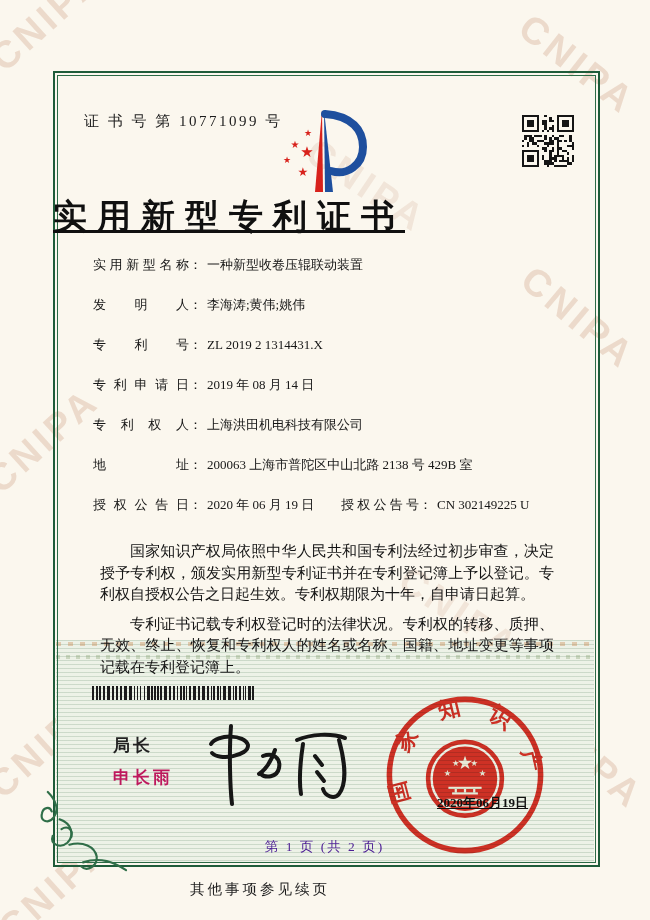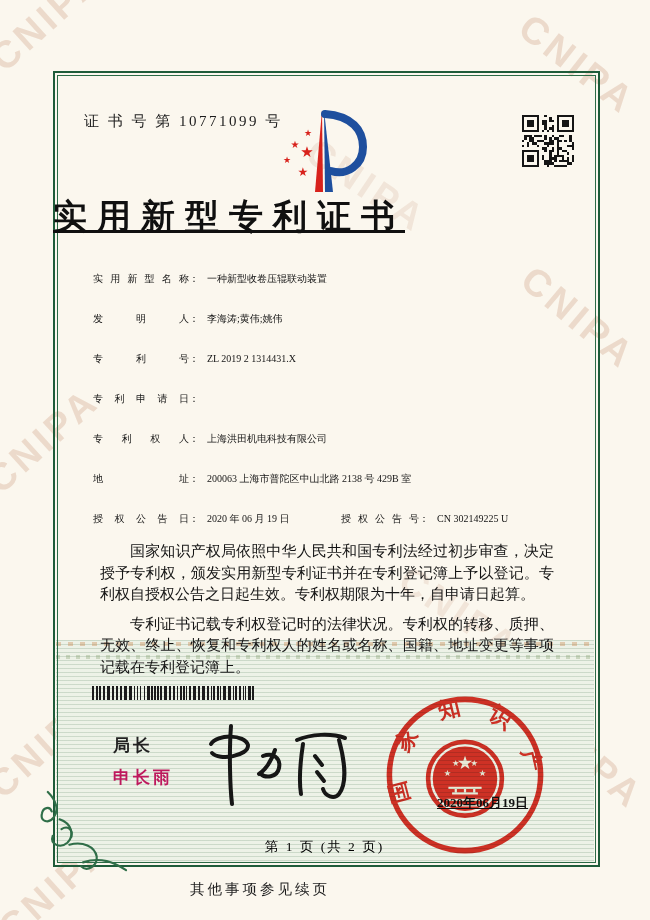--- a/index.html
+++ b/index.html
@@ -42,21 +42,21 @@
 
   .cert-no{left:84px;top:112px;font-size:15px;letter-spacing:2.5px;color:#1c1c1c;}
 
   .logo{left:270px;top:107px;width:130px;height:90px;}
   .qr{left:519px;top:112px;width:58px;height:58px;}
   .qr rect{fill:#151515;}
 
   .title{left:53px;top:194px;width:543px;text-align:left;
     font-size:34px;font-weight:bold;letter-spacing:10px;color:#101010;text-decoration:underline;}
 
-  .fields{left:93px;top:272px;width:478px;font-size:10px;color:#161616;}
+  .fields{left:93px;top:256px;width:478px;font-size:13px;color:#161616;}
   .frow{display:flex;height:22px;margin-bottom:18px;white-space:nowrap;align-items:baseline;}
   .flabel{display:inline-block;width:96px;flex:none;text-align:justify;text-align-last:justify;}
   .flabel.l2{width:78px;}
   .fcolon{flex:none;width:18px;}
   .fvalue{flex:none;}
   .fvalue.v1{width:134px;}
 
   .paras{left:92px;top:533px;width:470px;font-size:15px;line-height:21.5px;
     text-align:justify;color:#141414;}
   .paras p{margin:8px;text-indent:2em;}
@@ -70,21 +70,21 @@
   .signature{left:188px;top:712px;width:172px;height:100px;}
 
   .seal{left:382px;top:692px;width:166px;height:166px;z-index:6;
     mix-blend-mode:multiply;opacity:0.93;}
   .seal-date{left:402px;top:794px;width:126px;text-align:right;z-index:7;
     font-size:13px;font-weight:bold;color:#111;text-decoration:underline;}
 
   .ornament{left:40px;top:790px;width:88px;height:88px;z-index:6;}
 
   .page-num{left:53px;top:838px;width:543px;text-align:center;
-    font-size:13.5px;letter-spacing:2px;color:#000000;z-index:5;}
+    font-size:13.5px;letter-spacing:2px;color:#4c1d95;z-index:5;}
   .footer-note{left:0;top:880px;width:520px;text-align:center;
     font-size:14.5px;letter-spacing:3px;color:#1d1d1d;z-index:5;}
 </style>
 </head>
 <body>
 
 <div class="page">
 
   <div class="wm" style="left:-18px;top:48px;transform:rotate(-42deg);">CNIPA</div>
   <div class="wm" style="left:537px;top:6px;transform:rotate(38deg);">CNIPA</div>
@@ -263,20 +263,21 @@
         <span class="fvalue">李海涛;黄伟;姚伟</span>
     </div>
     <div class="frow">
       <span class="flabel">专利号</span>
         <span class="fcolon">：</span>
         <span class="fvalue">ZL 2019 2 1314431.X</span>
     </div>
     <div class="frow">
       <span class="flabel">专利申请日</span>
         <span class="fcolon">：</span>
+        <span class="fvalue">2019 年 08 月 14 日</span>
     </div>
     <div class="frow">
       <span class="flabel">专利权人</span>
         <span class="fcolon">：</span>
         <span class="fvalue">上海洪田机电科技有限公司</span>
     </div>
     <div class="frow">
       <span class="flabel">地址</span>
         <span class="fcolon">：</span>
         <span class="fvalue">200063 上海市普陀区中山北路 2138 号 429B 室</span>

